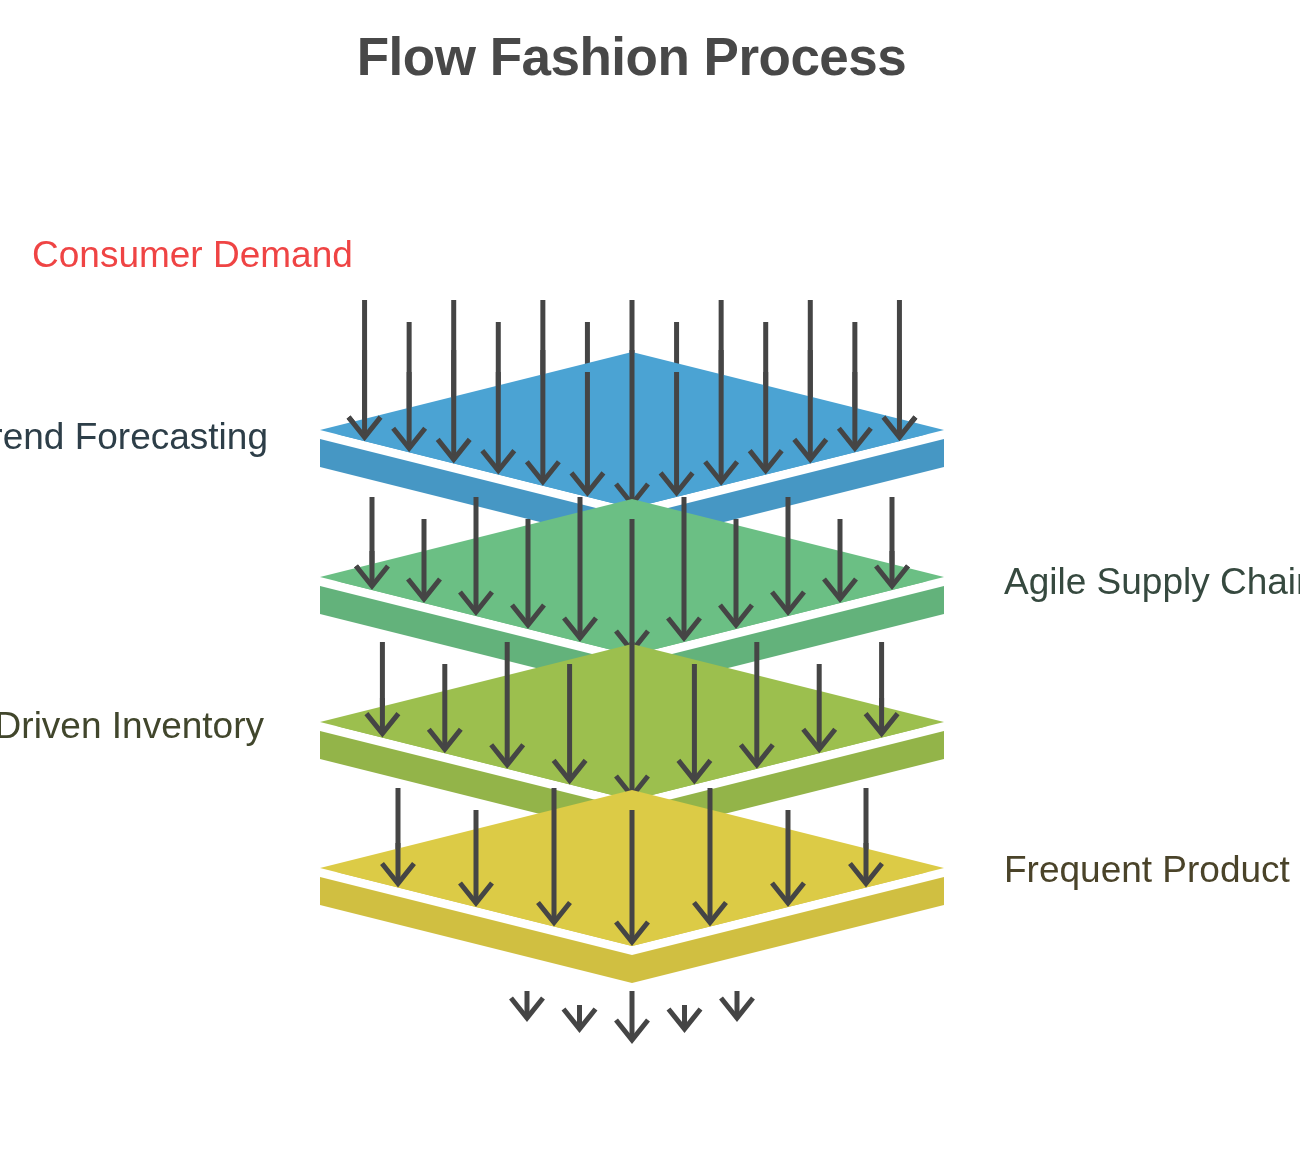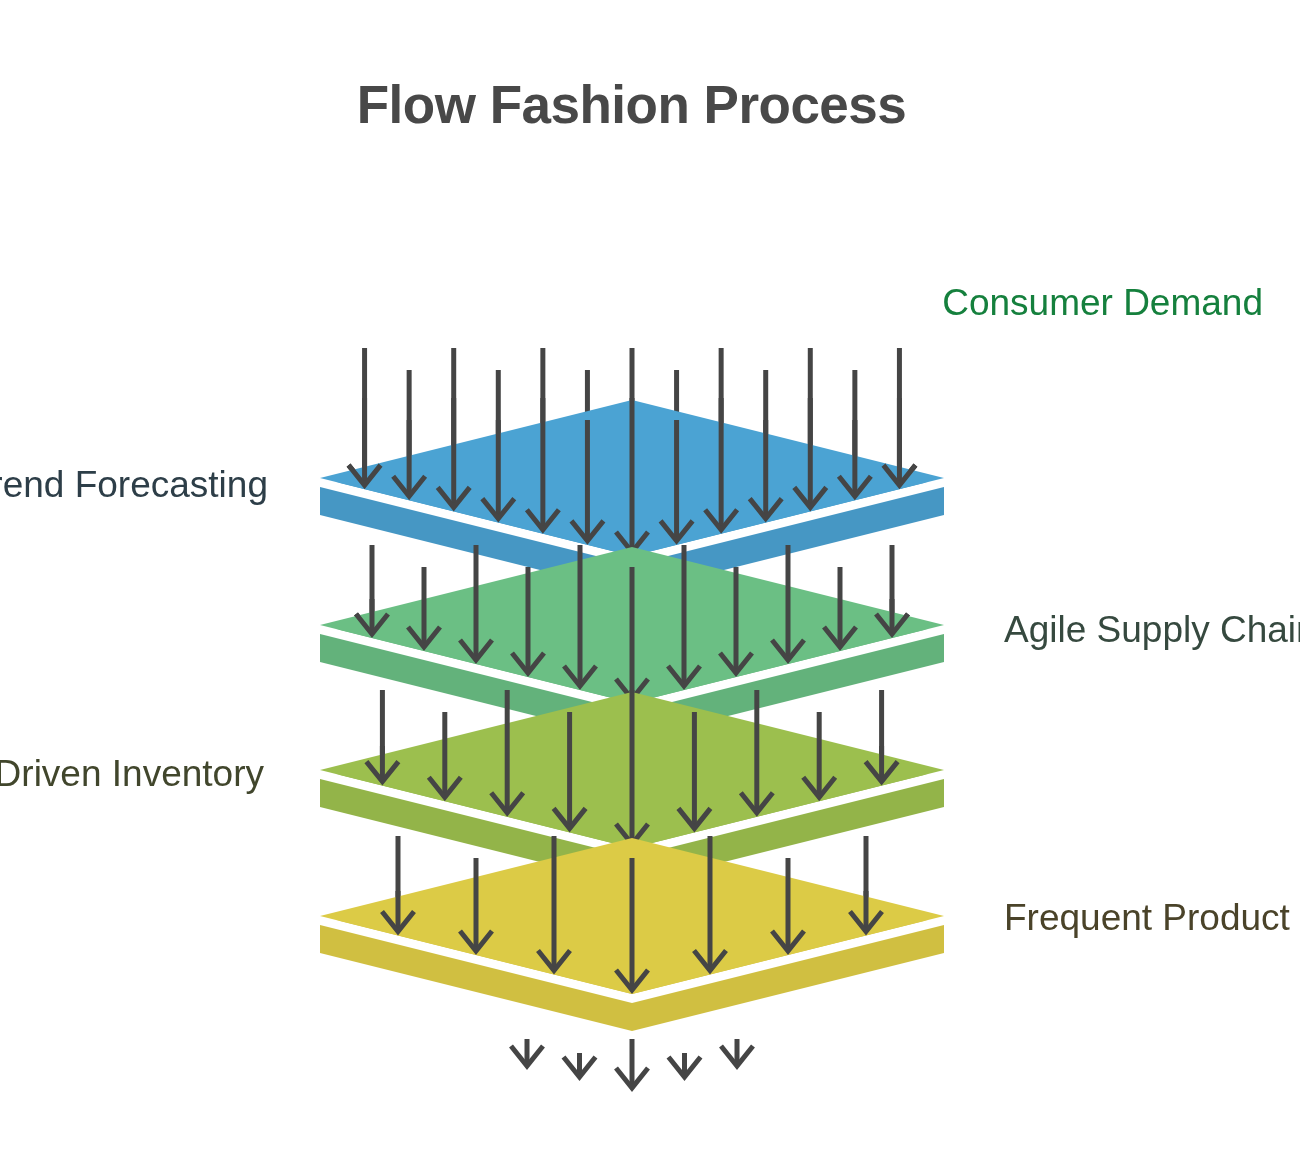--- a/index.html
+++ b/index.html
@@ -11,21 +11,20 @@
     font-family: "Liberation Sans", sans-serif;
     width: 1300px;
     height: 1176px;
     overflow: hidden;
   }
   #root {
     position: relative;
     width: 1300px;
     height: 964px;
     background: #ffffff;
-    margin-top: 48px;
   }
   #diagram-title {
     position: absolute;
     left: 0;
     top: 26px;
     width: 1263px;
     text-align: center;
     font-size: 53px;
     font-weight: bold;
     color: #484848;
@@ -35,22 +34,23 @@
   .layer-label {
     position: absolute;
     font-size: 37px;
     white-space: nowrap;
     line-height: 1;
   }
   #label-consumer-demand {
     left: 0;
     top: 236px;
     width: 1263px;
-    text-align: right;
-    color: #15803d;
+    text-align: left;
+    color: #ef4444;
+    padding-left: 32px;
   }
   #label-reduced-waste {
     left: 0;
     top: 1073px;
     width: 1263px;
     text-align: center;
     color: #4a4a4a;
   }
   #label-trend-forecasting {
     right: 1032px;

